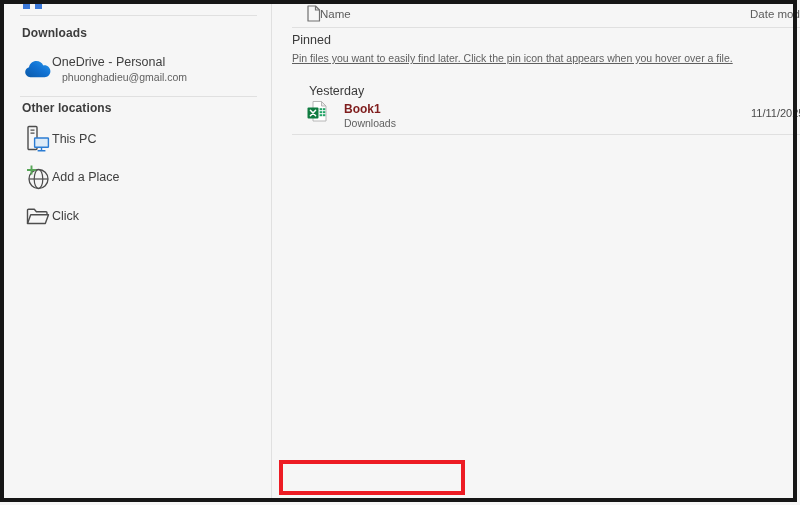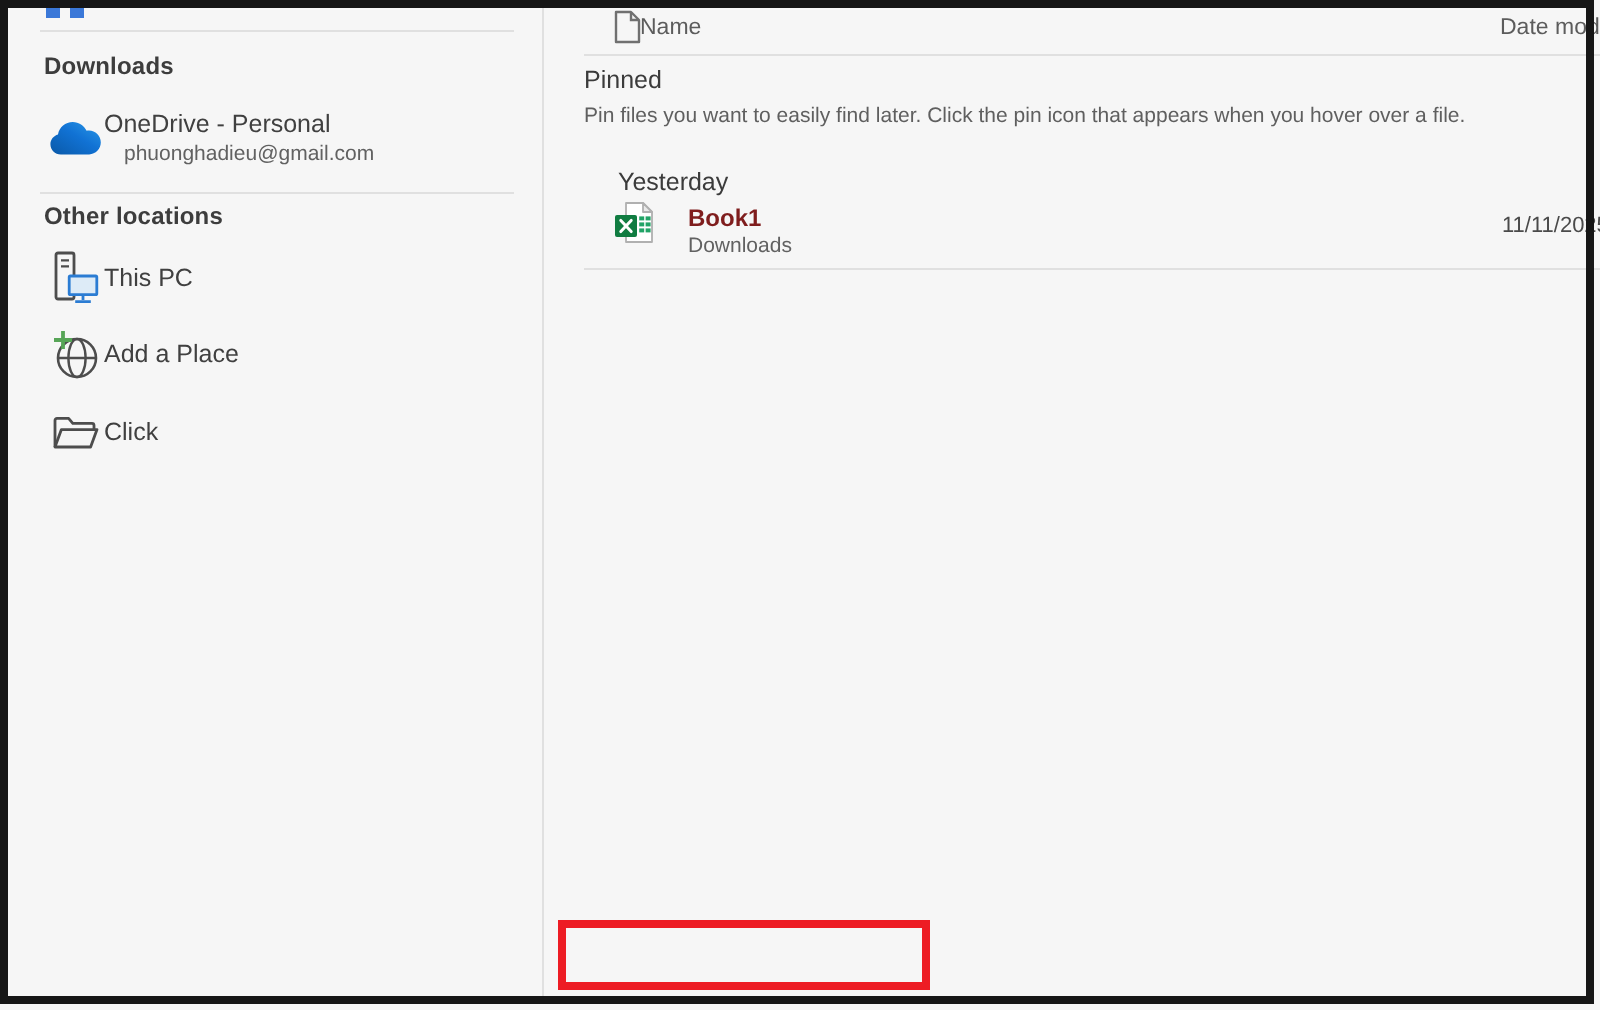--- a/index.html
+++ b/index.html
@@ -131,21 +131,21 @@
         <path d="M1 1 h7.5 l4 4 V16 H1 z" fill="none" stroke="#707070" stroke-width="1.2" stroke-linejoin="round"></path>
         <path d="M8.5 1 V5 H12.5" fill="none" stroke="#707070" stroke-width="1.2"></path>
       </svg>
     </div>
     <div class="abs col-label" style="left:320px; top:8px;">Name</div>
     <div class="abs col-label nowrap" style="left:750px; top:8px;">Date modified</div>
 
     <div class="divider" style="left:292px; top:27px; width:508px;"></div>
 
     <div class="abs group-title" style="left:292px; top:33px;">Pinned</div>
-    <div class="abs hint-text" style="left:292px; top:52px; width:500px;">Pin files you want to easily find later. Click the pin icon that appears when you hover over a file.</div>
+    <div class="abs hint-text" style="left:292px; top:52px; width:500px;text-decoration:underline;">Pin files you want to easily find later. Click the pin icon that appears when you hover over a file.</div>
 
     <div class="abs group-title" style="left:292px; top:84px;margin-left:17px;">Yesterday</div>
 
     <div class="file-row">
       <span class="abs" style="left:15px; top:3px;">
         <svg width="21" height="22" viewBox="0 0 21 22">
           <path d="M6 1.5 H14.5 l4.5 4.5 V21 H6 z" fill="#ffffff" stroke="#b0b0b0" stroke-width="0.9" stroke-linejoin="round"></path>
           <path d="M14.5 1.5 l4.5 4.5 H14.5 z" fill="#e9e9e9" stroke="#b0b0b0" stroke-width="0.9" stroke-linejoin="round"></path>
           <g fill="#21a366">
             <rect x="12.6" y="8.2" width="2.5" height="2"></rect>

